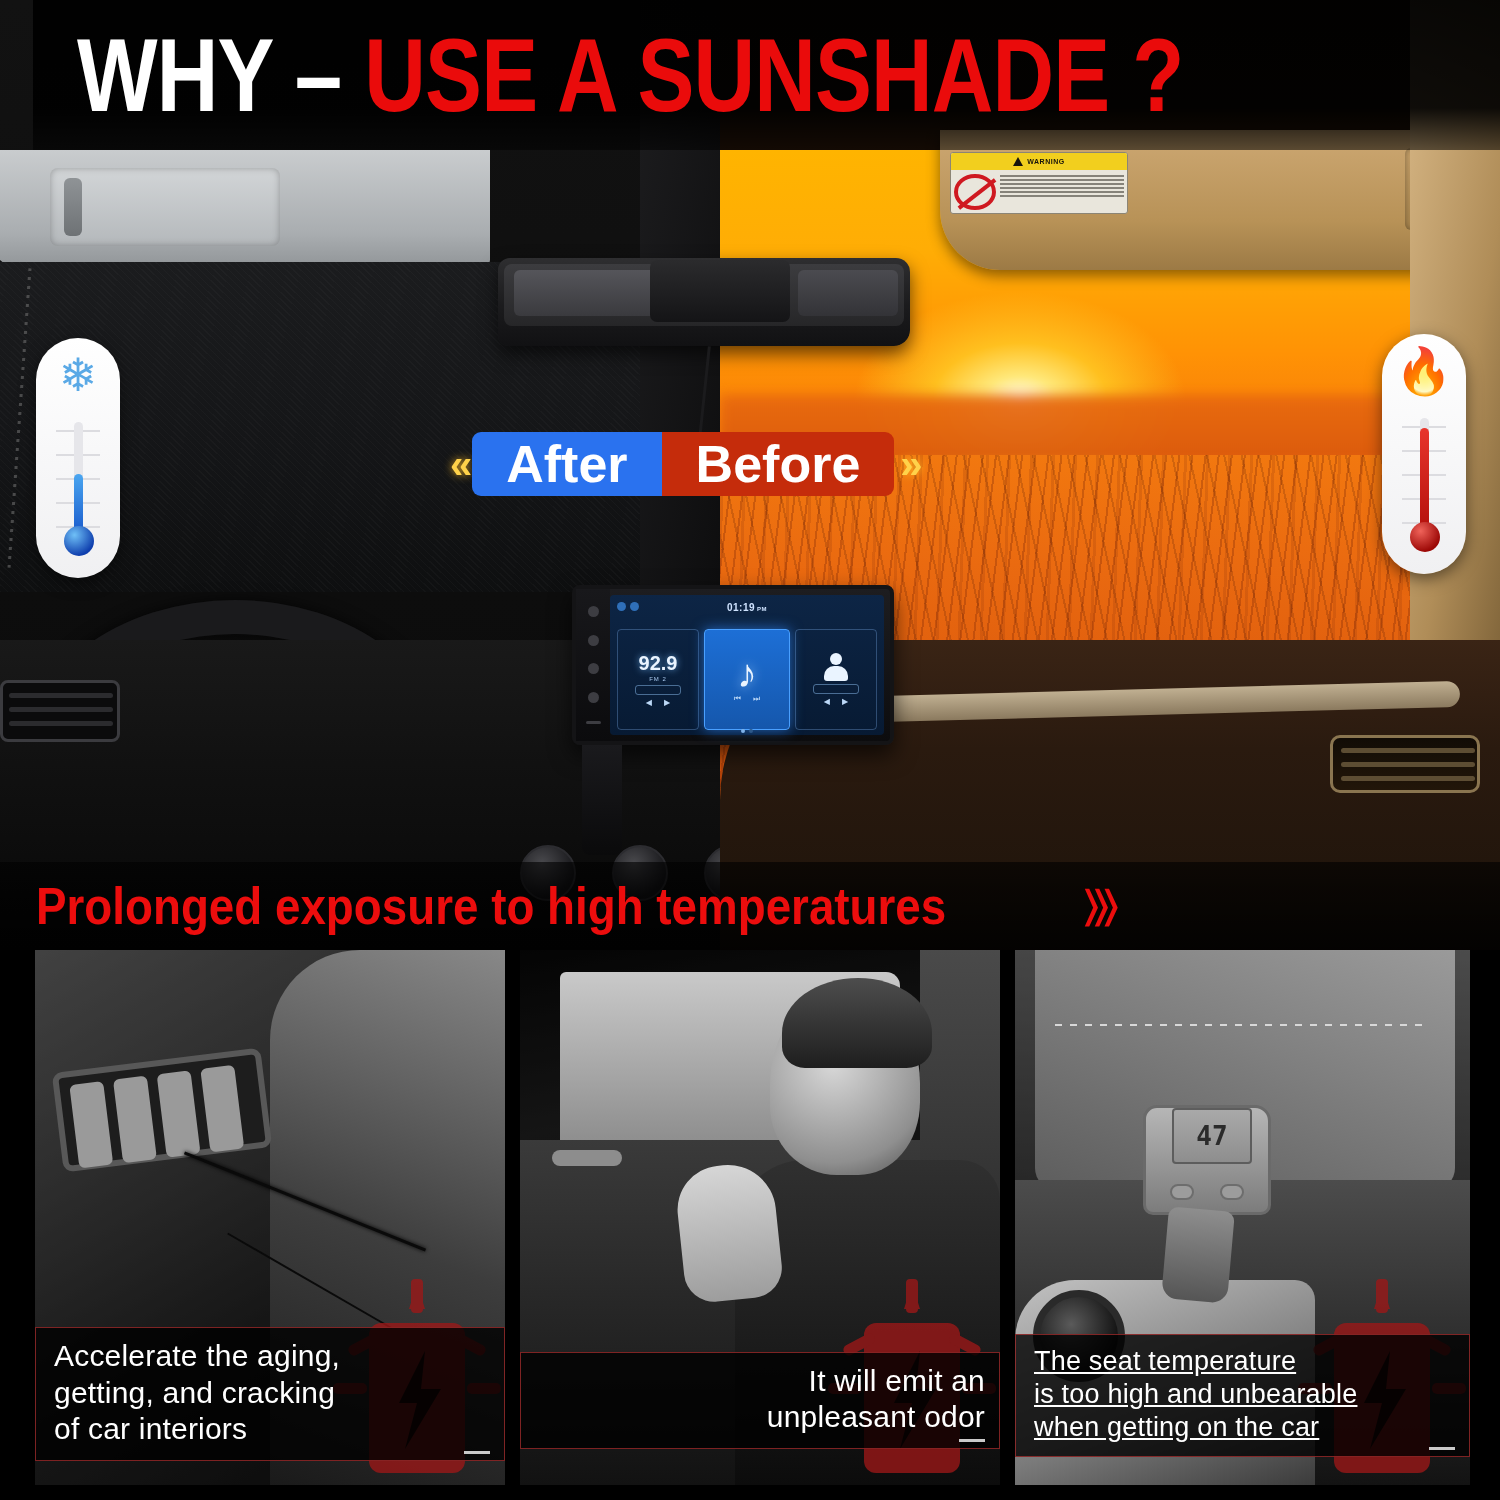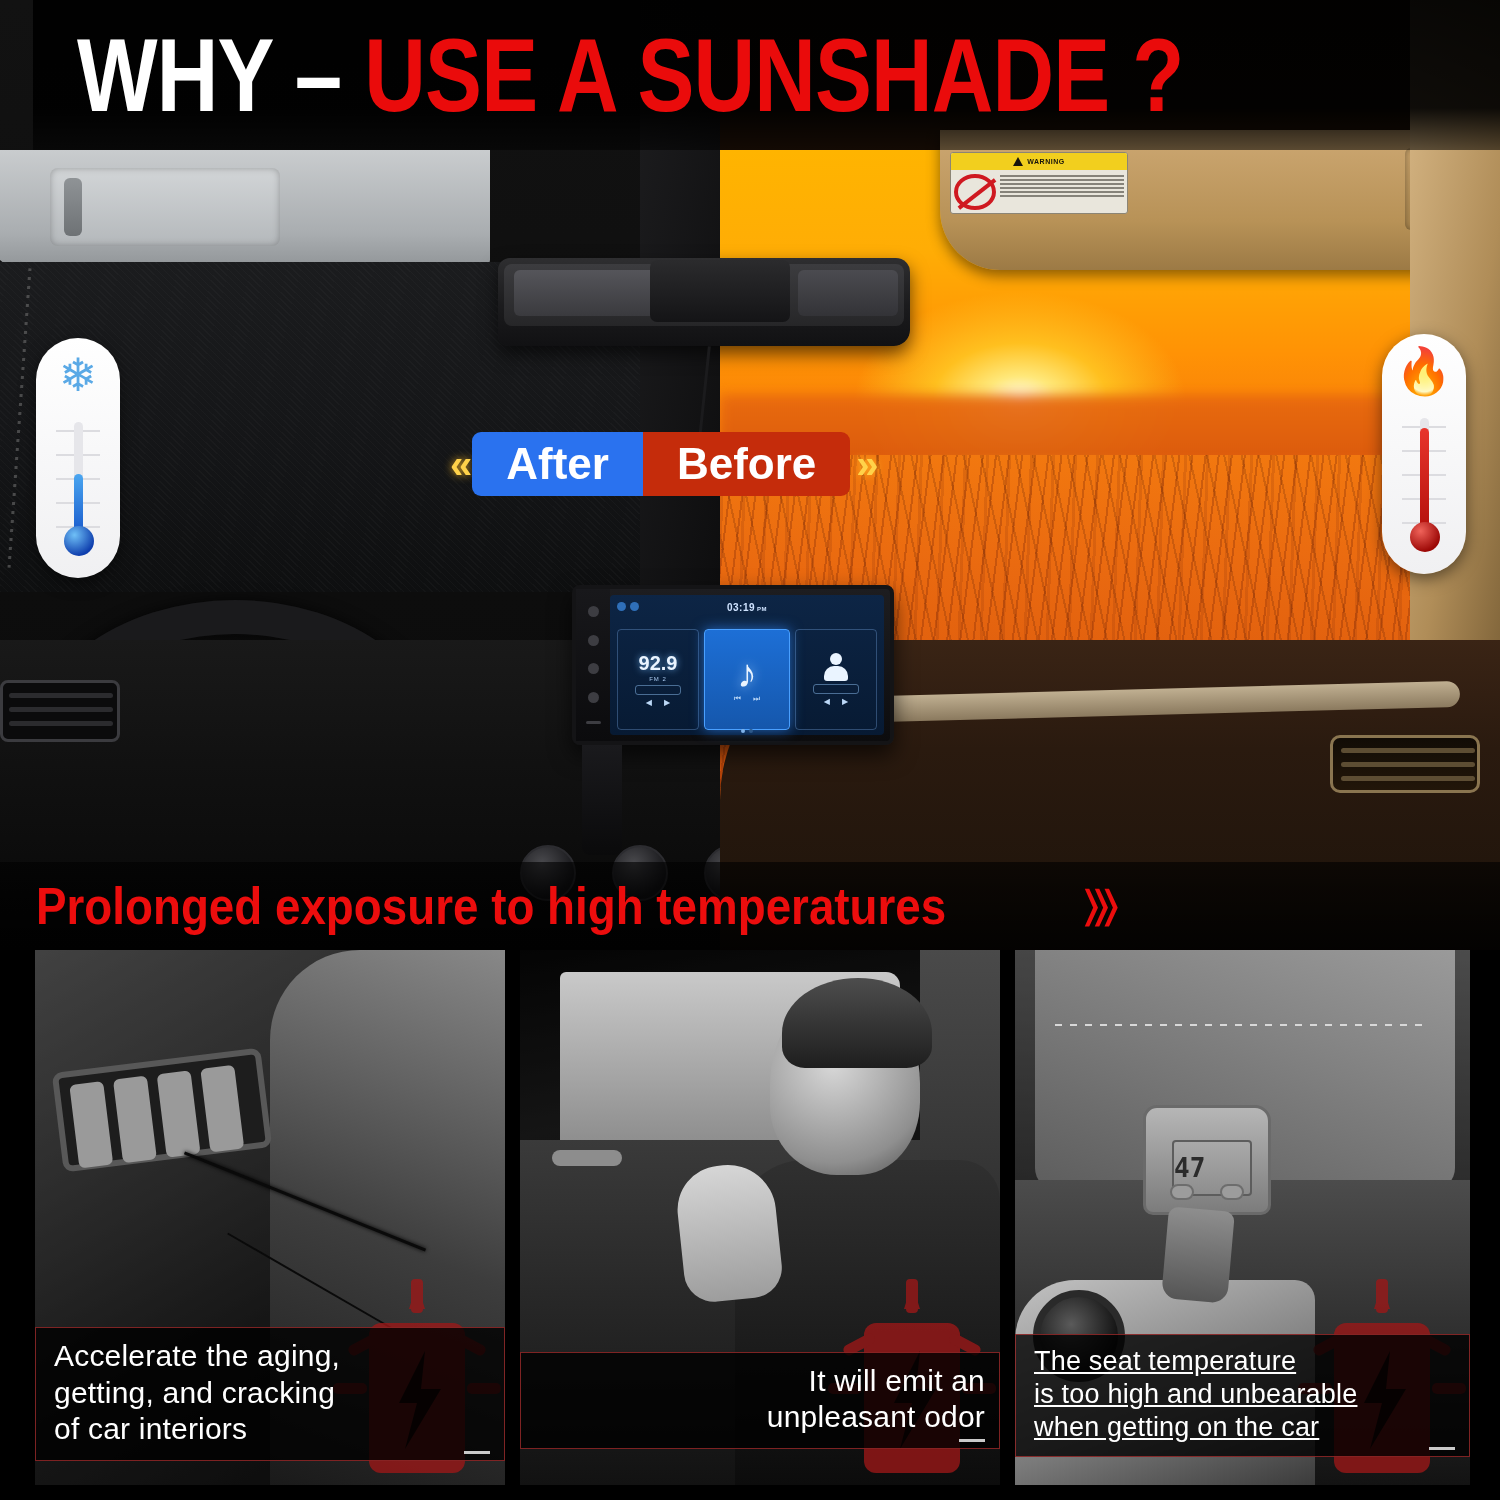--- a/index.html
+++ b/index.html
@@ -250,21 +250,21 @@
   .t-red{ color:#ea0b0b; }
 
   
   .ab-wrap{
     position:absolute; left:444px; top:432px; display:flex; align-items:center; z-index:30;
   }
   .chev{ font-size:40px; font-weight:bold; color:#ffd24a; letter-spacing:-6px;
          text-shadow:0 0 9px rgba(255,190,40,.9); padding:0 6px;}
   .badge{
     height:64px; display:flex; align-items:center; justify-content:center;
-    padding:0 34px; font-size:44px; font-weight:bold; color:#fff; line-height:1;
+    padding:0 34px; font-size:52px; font-weight:bold; color:#fff; line-height:1;
   }
   .badge.after{ background:#2a72ef; border-radius:9px 0 0 9px; }
   .badge.before{ background:#c52c0b; border-radius:0 9px 9px 0; }
 
   
   .thermo{
     position:absolute; width:84px; height:240px; border-radius:42px;
     background:linear-gradient(#ffffff,#f0f0f2);
     box-shadow:0 5px 16px rgba(0,0,0,.5);
     z-index:25; overflow:hidden;
@@ -353,23 +353,23 @@
                 background:linear-gradient(200deg,#9a9a9a,#5d5d5d);
                 border-radius:0 0 22px 22px;}
   .p3-stitch{ position:absolute; left:40px; top:74px; width:370px; height:2px;
               background:repeating-linear-gradient(90deg,#d8d8d8 0 7px, transparent 7px 15px);}
   .p3-cushion{ position:absolute; left:0; top:230px; width:455px; height:305px;
                background:linear-gradient(#4c4c4c,#131313);}
   .p3-gun{ position:absolute; left:128px; top:155px; width:128px; height:190px; }
   .p3-gun-body{ position:absolute; left:0; top:0; width:128px; height:110px;
                 background:linear-gradient(#b6b6b6,#7c7c7c); border-radius:14px 16px 10px 10px;
                 border:3px solid #6a6a6a;}
-  .p3-lcd{ position:absolute; left:26px; top:32px; width:80px; height:56px;
+  .p3-lcd{ position:absolute; left:26px; top:0; width:80px; height:56px;
            background:linear-gradient(#a9a9a9,#8e8e8e); border:2px solid #5d5d5d; border-radius:4px;
-           display:flex; align-items:center; }
+           display:flex; align-items:center; justify-content:center;}
   .p3-temp{ font-family:"DejaVu Sans Mono", monospace; font-size:26px; font-weight:bold; color:#2b2b2b; line-height:1;}
   .p3-btn{ position:absolute; background:#9c9c9c; border-radius:50%; border:2px solid #6d6d6d;}
   .p3-grip{ position:absolute; left:22px; top:104px; width:66px; height:92px;
             background:linear-gradient(#8e8e8e,#555); border-radius:10px 10px 16px 16px; transform:rotate(5deg);}
   .p3-arm{ position:absolute; left:0; top:330px; width:300px; height:205px;
            background:linear-gradient(160deg,#c2c2c2,#7a7a7a 60%,#3b3b3b); border-radius:60px 20px 0 0;}
   .p3-watch{ position:absolute; left:18px; top:340px; width:92px; height:92px; border-radius:50%;
              background:radial-gradient(circle at 40% 35%, #5a5a5a, #101010 72%); border:7px solid #2a2a2a;}
 
   
@@ -480,21 +480,21 @@
         <span></span>
         <span class="bar"></span>
       </div>
       <div class="hu-screen">
         <div class="hu-top">
           <div class="hu-left-ico">
               <i></i>
               <i></i>
             </div>
           <div class="hu-clock">
-            <span>03:19</span><small>PM</small>
+            <span>01:19</span><small>PM</small>
           </div>
         </div>
         <div class="hu-tiles">
           <div class="hu-tile">
             <div class="hu-freq">92.9</div>
             <div class="hu-sub">FM 2</div>
             <div class="hu-pill"></div>
             <div class="hu-ctrl">
               <span>◀</span>
               <span>▶</span>

